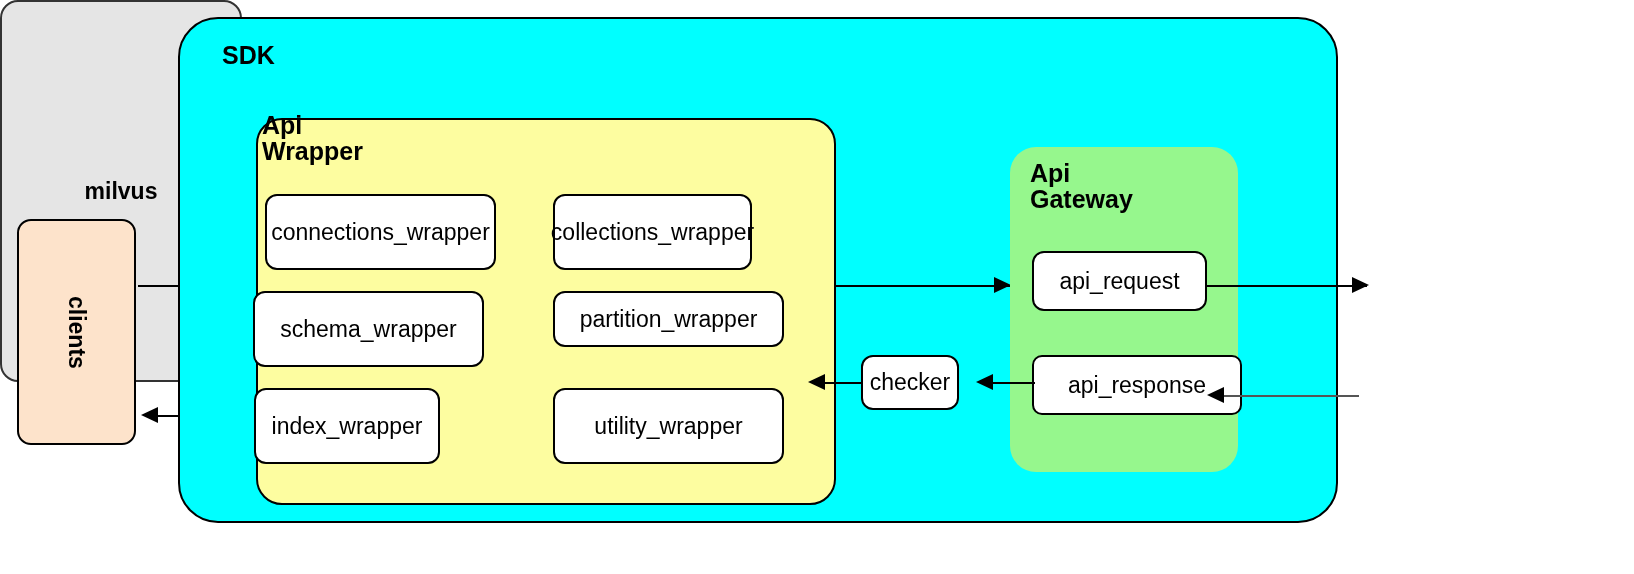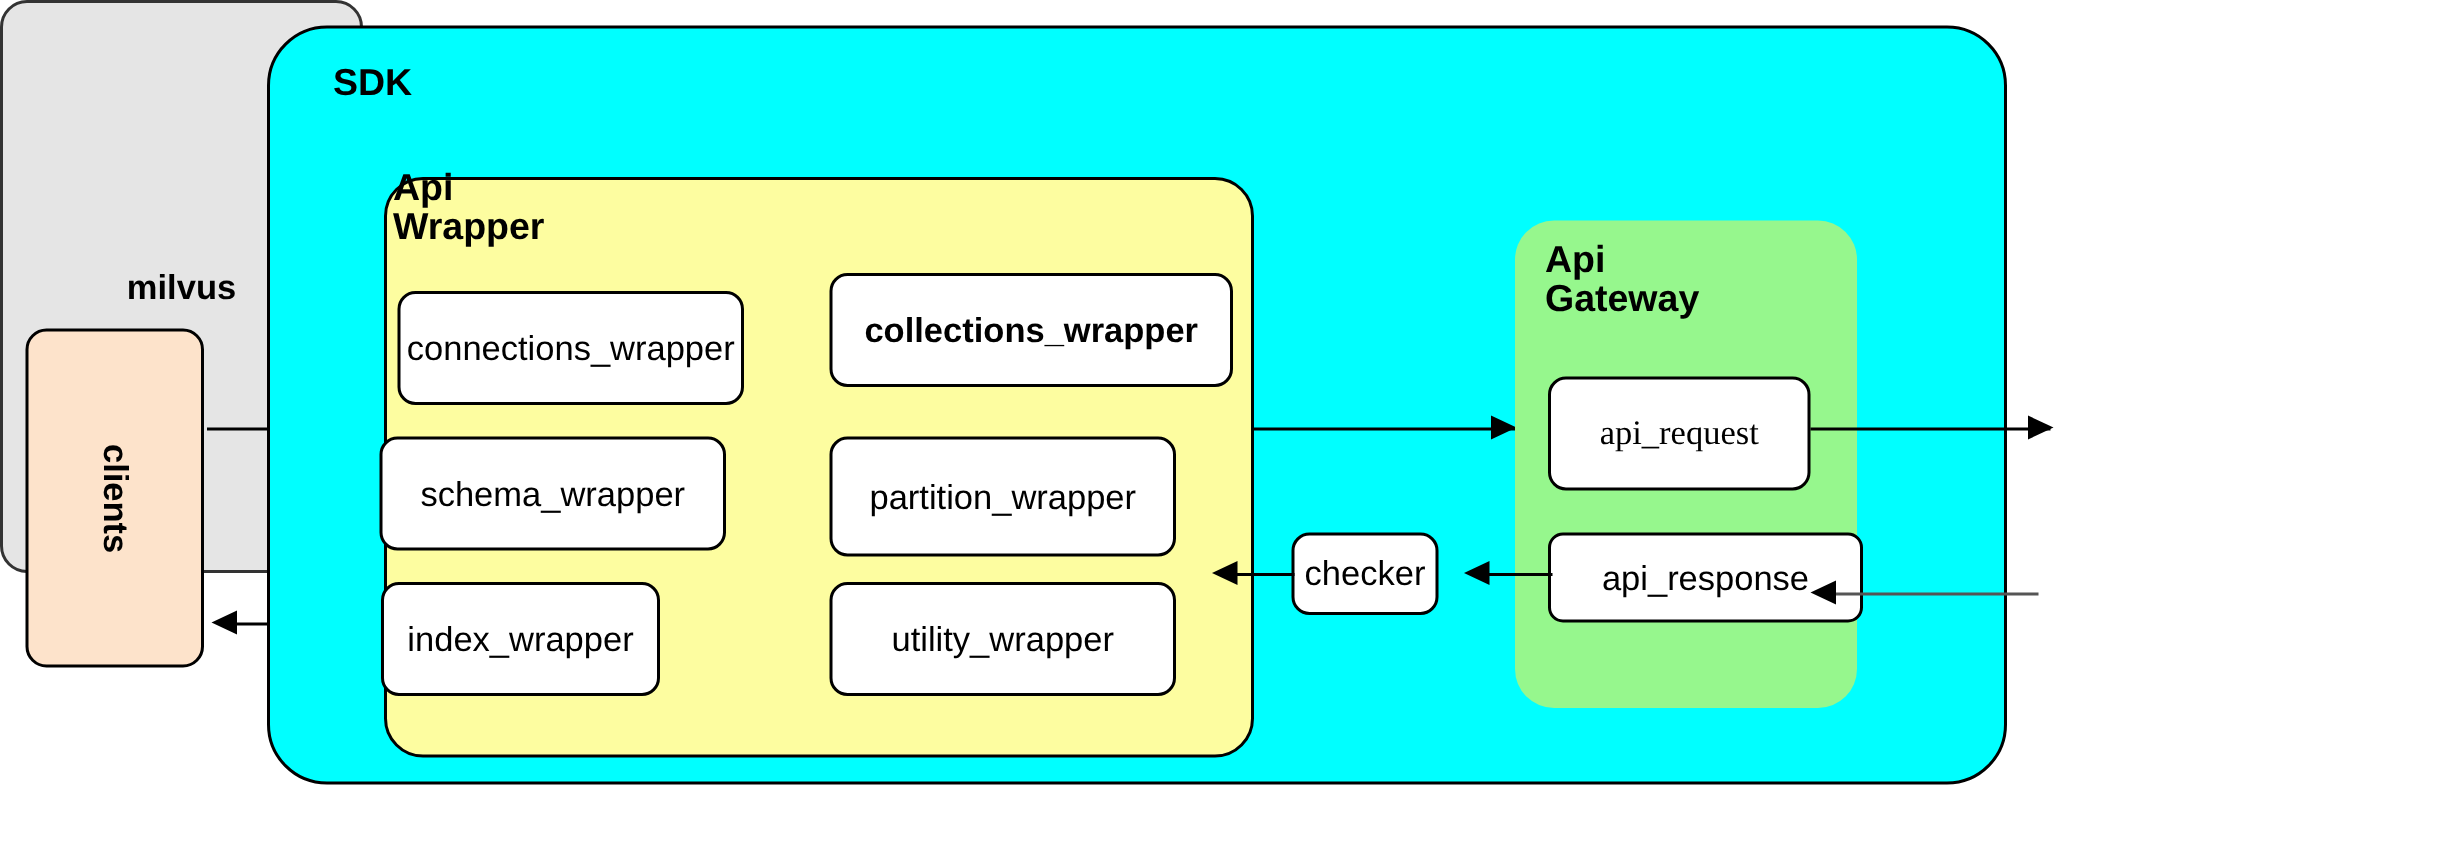--- a/index.html
+++ b/index.html
@@ -62,26 +62,26 @@
     border: 2px solid #000000;
     border-radius: 12px;
     display: flex;
     align-items: center;
     justify-content: center;
     font-size: 23px;
     color: #000000;
     text-align: left;
   }
   #box-connections_wrapper { left: 265px; top: 194px; width: 231px; height: 76px; }
-  #box-collections_wrapper { left: 553px; top: 182px; width: 269px; height: 76px; font-weight: bold; }
+  #box-collections_wrapper { left: 553px; top: 194px; width: 199px; height: 76px; }
   #box-schema_wrapper      { left: 253px; top: 291px; width: 231px; height: 76px; }
-  #box-partition_wrapper   { left: 553px; top: 291px; width: 231px; height: 80px; }
+  #box-partition_wrapper   { left: 553px; top: 291px; width: 231px; height: 56px; }
   #box-index_wrapper       { left: 254px; top: 388px; width: 186px; height: 76px; }
   #box-utility_wrapper     { left: 553px; top: 388px; width: 231px; height: 76px; }
-  #box-api_request  { left: 1032px; top: 251px; width: 175px; height: 76px; font-family: Liberation Serif, serif; }
+  #box-api_request  { left: 1032px; top: 251px; width: 175px; height: 60px; }
   #box-api_response { left: 1032px; top: 355px; width: 210px; height: 60px; border-radius: 10px; }
   #box-checker { left: 861px; top: 355px; width: 98px; height: 55px; }
   #box-clients {
     left: 17px; top: 219px; width: 119px; height: 226px;
     background: #fde3cb;
     border: 2px solid #000000;
     border-radius: 14px;
     display: flex; align-items: center; justify-content: center;
   }
   #clients-label {

